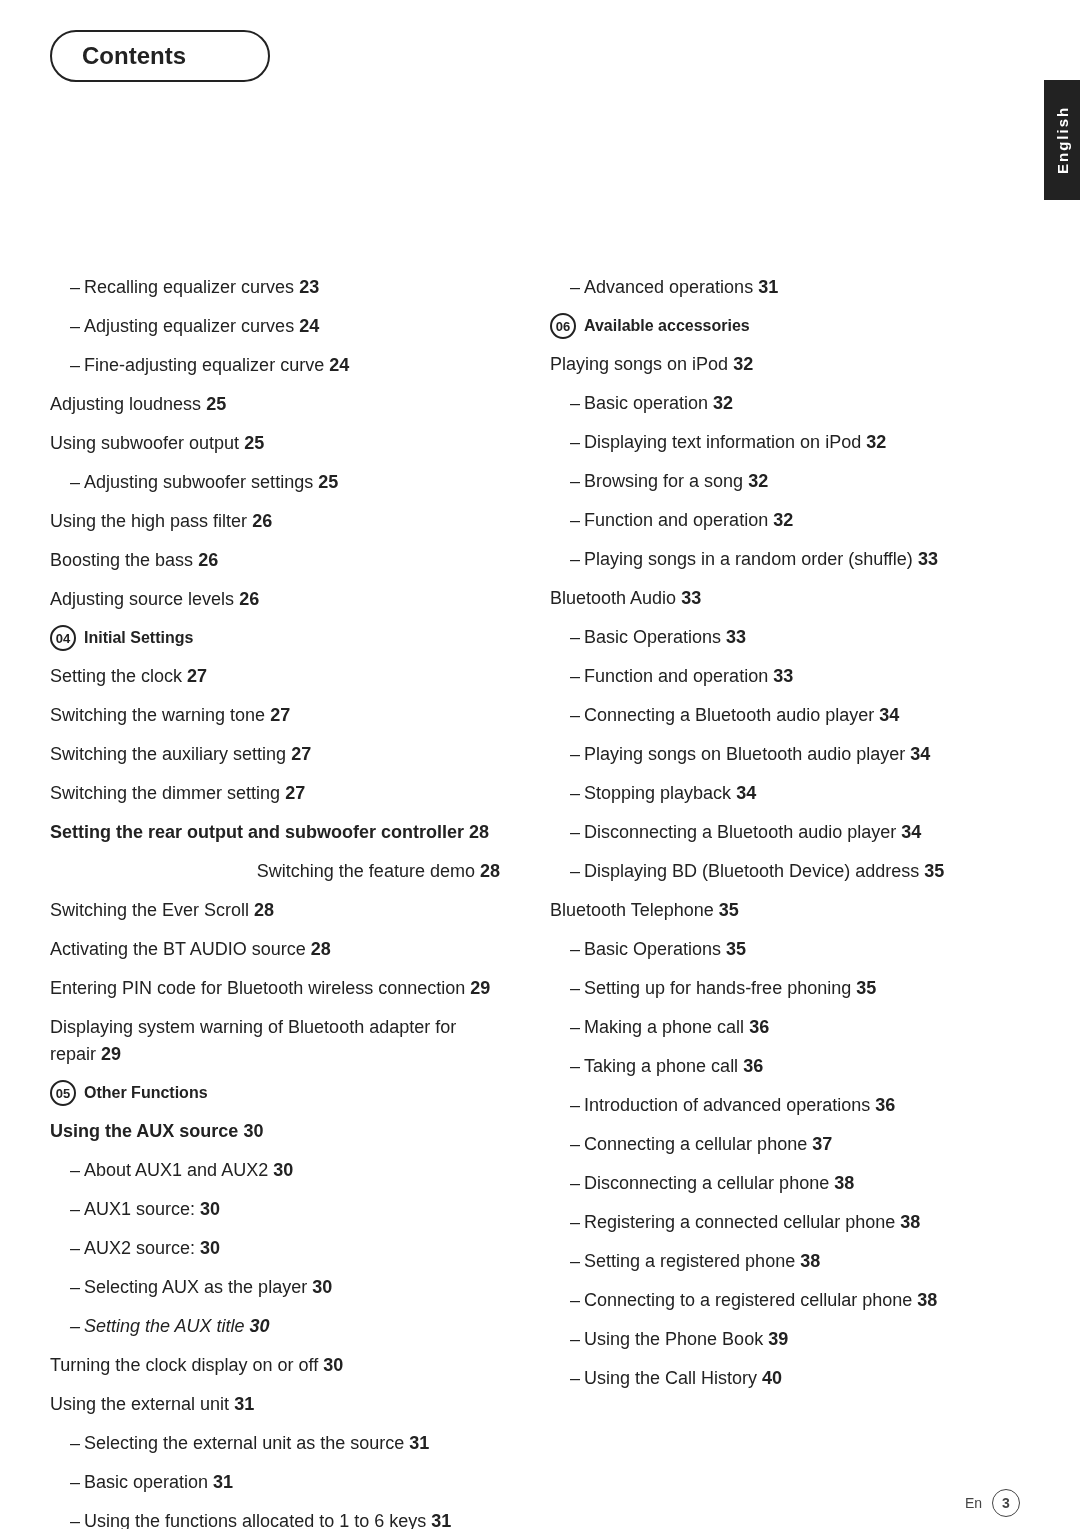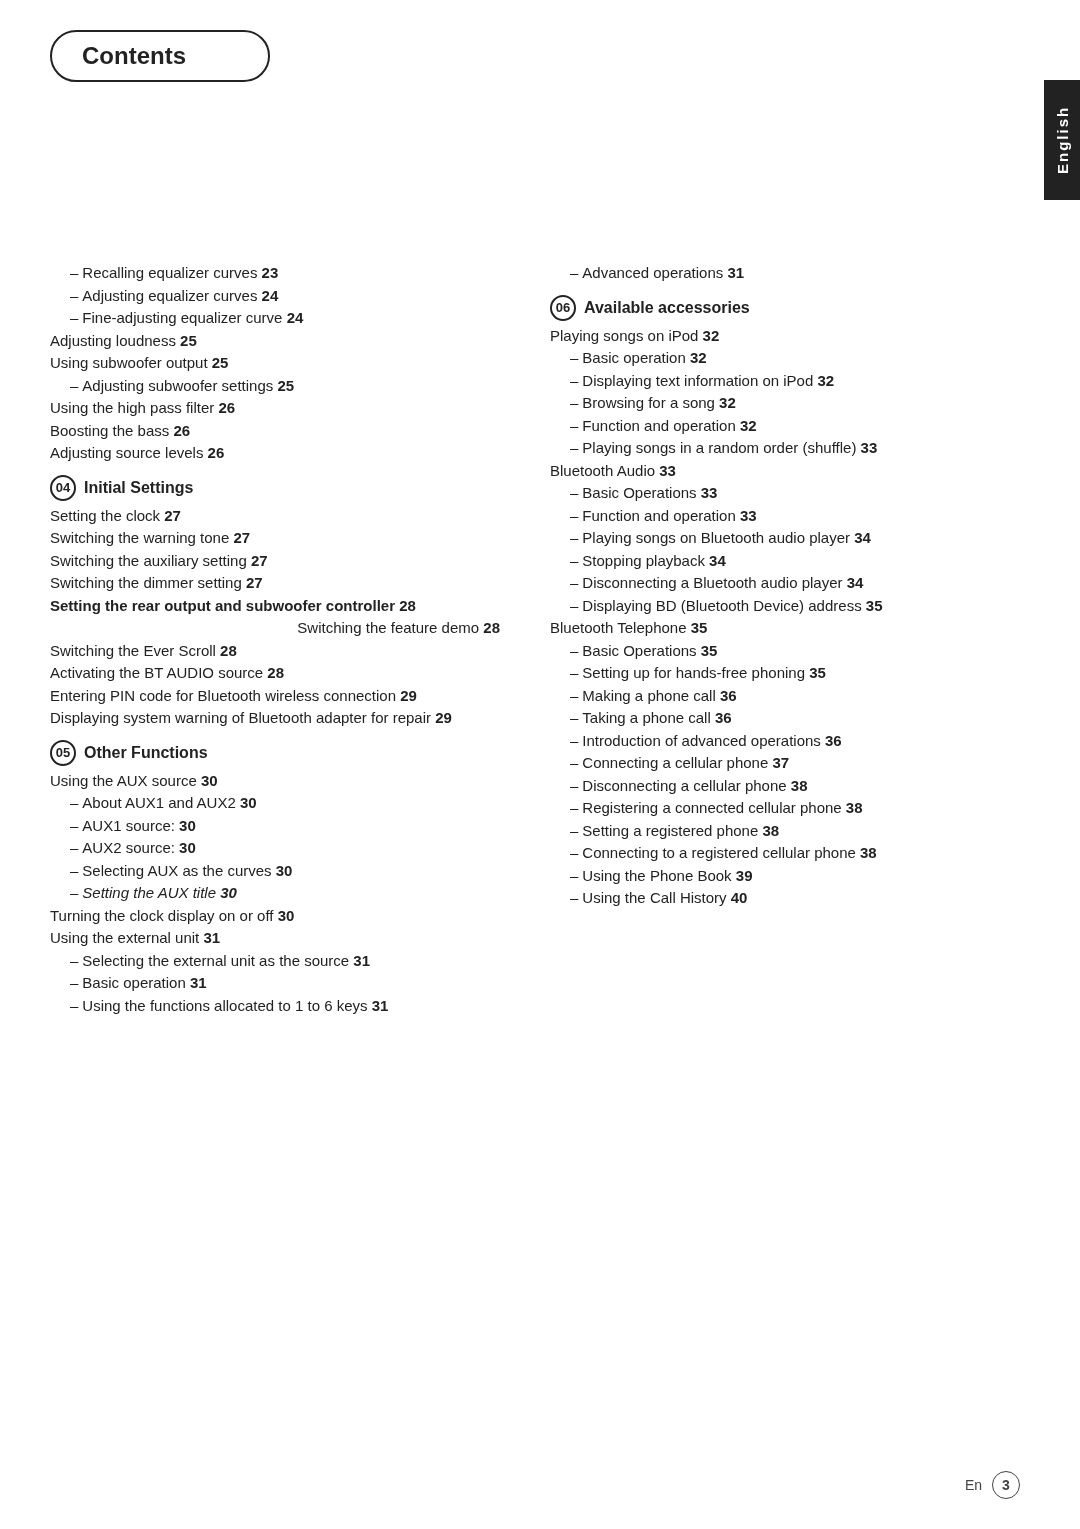--- a/index.html
+++ b/index.html
@@ -116,22 +116,22 @@
     
     .section-number::before {
       content: attr(data-prefix);
       font-size: 10px;
       position: absolute;
       left: 2px;
       top: 3px;
     }
 
     .toc-item {
-      margin: 0 0;
-      font-size: 15px;
+      margin: 12px 0;
+      font-size: 18px;
       line-height: 1.5;
     }
   </style>
 </head>
 <body>
 
 
 
 
 <div class="contents-header">Contents</div>
@@ -163,25 +163,25 @@
         <div class="toc-item" style="padding-left: 0px; font-weight: bold;"><span>Setting the rear output and subwoofer controller</span> <strong>28</strong></div>
         <div class="toc-item" style="padding-left: 0px; text-align: right;"><span>Switching the feature demo</span> <strong>28</strong></div>
         <div class="toc-item" style="padding-left: 0px;"><span>Switching the Ever Scroll</span> <strong>28</strong></div>
         <div class="toc-item" style="padding-left: 0px;"><span>Activating the BT AUDIO source</span> <strong>28</strong></div>
         <div class="toc-item" style="padding-left: 0px;"><span>Entering PIN code for Bluetooth wireless connection</span> <strong>29</strong></div>
         <div class="toc-item" style="padding-left: 0px;"><span>Displaying system warning of Bluetooth adapter for repair</span> <strong>29</strong></div>
         <div class="section-header">
           <div class="section-number">05</div>
           <span>Other Functions</span>
         </div>
-        <div class="toc-item" style="padding-left: 0px;"><span>Using the AUX source</span> <strong>30</strong></div>
+        <div class="toc-item" style="padding-left: 0px; font-weight: bold;"><span>Using the AUX source</span> <strong>30</strong></div>
         <div class="toc-item" style="padding-left: 20px;"><span style="margin-right:4px;">–</span><span>About AUX1 and AUX2</span> <strong>30</strong></div>
         <div class="toc-item" style="padding-left: 20px;"><span style="margin-right:4px;">–</span><span>AUX1 source:</span> <strong>30</strong></div>
         <div class="toc-item" style="padding-left: 20px;"><span style="margin-right:4px;">–</span><span>AUX2 source:</span> <strong>30</strong></div>
-        <div class="toc-item" style="padding-left: 20px;"><span style="margin-right:4px;">–</span><span>Selecting AUX as the curves</span> <strong>30</strong></div>
+        <div class="toc-item" style="padding-left: 20px;"><span style="margin-right:4px;">–</span><span>Selecting AUX as the player</span> <strong>30</strong></div>
         <div class="toc-item" style="padding-left: 20px; font-style: italic;"><span style="margin-right:4px;">–</span><span>Setting the AUX title</span> <strong>30</strong></div>
         <div class="toc-item" style="padding-left: 0px;"><span>Turning the clock display on or off</span> <strong>30</strong></div>
         <div class="toc-item" style="padding-left: 0px;"><span>Using the external unit</span> <strong>31</strong></div>
         <div class="toc-item" style="padding-left: 20px;"><span style="margin-right:4px;">–</span><span>Selecting the external unit as the source</span> <strong>31</strong></div>
         <div class="toc-item" style="padding-left: 20px;"><span style="margin-right:4px;">–</span><span>Basic operation</span> <strong>31</strong></div>
         <div class="toc-item" style="padding-left: 20px;"><span style="margin-right:4px;">–</span><span>Using the functions allocated to 1 to 6 keys</span> <strong>31</strong></div>
       </div>
   </div>
   <div class="col-right">
     <div id="right-toc">
@@ -192,20 +192,21 @@
         </div>
         <div class="toc-item" style="padding-left: 0px;"><span>Playing songs on iPod</span> <strong>32</strong></div>
         <div class="toc-item" style="padding-left: 20px;"><span style="margin-right:4px;">–</span><span>Basic operation</span> <strong>32</strong></div>
         <div class="toc-item" style="padding-left: 20px;"><span style="margin-right:4px;">–</span><span>Displaying text information on iPod</span> <strong>32</strong></div>
         <div class="toc-item" style="padding-left: 20px;"><span style="margin-right:4px;">–</span><span>Browsing for a song</span> <strong>32</strong></div>
         <div class="toc-item" style="padding-left: 20px;"><span style="margin-right:4px;">–</span><span>Function and operation</span> <strong>32</strong></div>
         <div class="toc-item" style="padding-left: 20px;"><span style="margin-right:4px;">–</span><span>Playing songs in a random order (shuffle)</span> <strong>33</strong></div>
         <div class="toc-item" style="padding-left: 0px;"><span>Bluetooth Audio</span> <strong>33</strong></div>
         <div class="toc-item" style="padding-left: 20px;"><span style="margin-right:4px;">–</span><span>Basic Operations</span> <strong>33</strong></div>
         <div class="toc-item" style="padding-left: 20px;"><span style="margin-right:4px;">–</span><span>Function and operation</span> <strong>33</strong></div>
+        <div class="toc-item" style="padding-left: 20px;"><span style="margin-right:4px;">–</span><span>Connecting a Bluetooth audio player</span> <strong>34</strong></div>
         <div class="toc-item" style="padding-left: 20px;"><span style="margin-right:4px;">–</span><span>Playing songs on Bluetooth audio player</span> <strong>34</strong></div>
         <div class="toc-item" style="padding-left: 20px;"><span style="margin-right:4px;">–</span><span>Stopping playback</span> <strong>34</strong></div>
         <div class="toc-item" style="padding-left: 20px;"><span style="margin-right:4px;">–</span><span>Disconnecting a Bluetooth audio player</span> <strong>34</strong></div>
         <div class="toc-item" style="padding-left: 20px;"><span style="margin-right:4px;">–</span><span>Displaying BD (Bluetooth Device) address</span> <strong>35</strong></div>
         <div class="toc-item" style="padding-left: 0px;"><span>Bluetooth Telephone</span> <strong>35</strong></div>
         <div class="toc-item" style="padding-left: 20px;"><span style="margin-right:4px;">–</span><span>Basic Operations</span> <strong>35</strong></div>
         <div class="toc-item" style="padding-left: 20px;"><span style="margin-right:4px;">–</span><span>Setting up for hands-free phoning</span> <strong>35</strong></div>
         <div class="toc-item" style="padding-left: 20px;"><span style="margin-right:4px;">–</span><span>Making a phone call</span> <strong>36</strong></div>
         <div class="toc-item" style="padding-left: 20px;"><span style="margin-right:4px;">–</span><span>Taking a phone call</span> <strong>36</strong></div>
         <div class="toc-item" style="padding-left: 20px;"><span style="margin-right:4px;">–</span><span>Introduction of advanced operations</span> <strong>36</strong></div>

